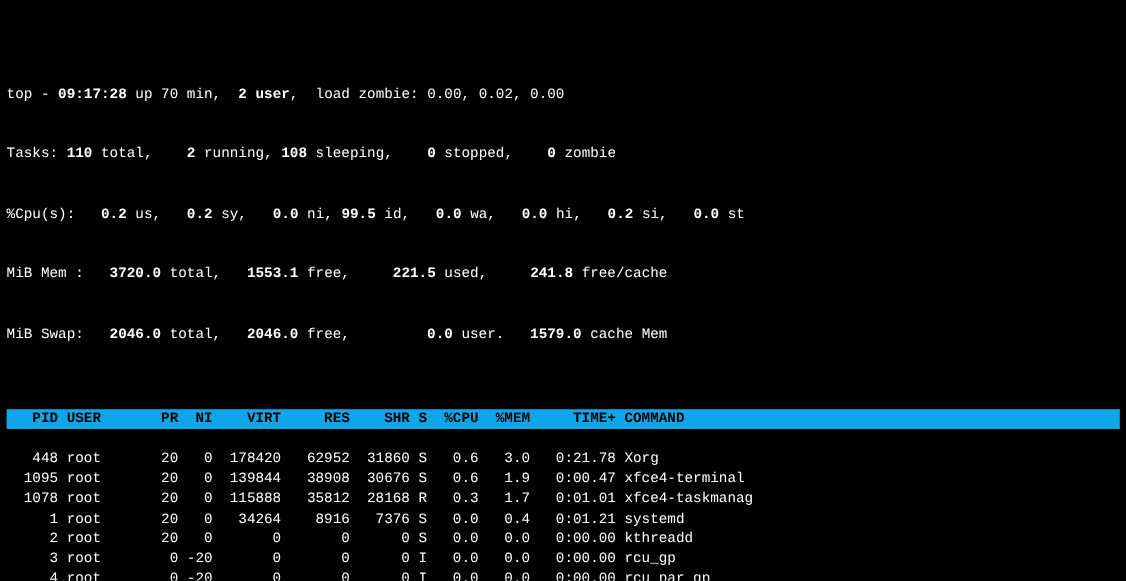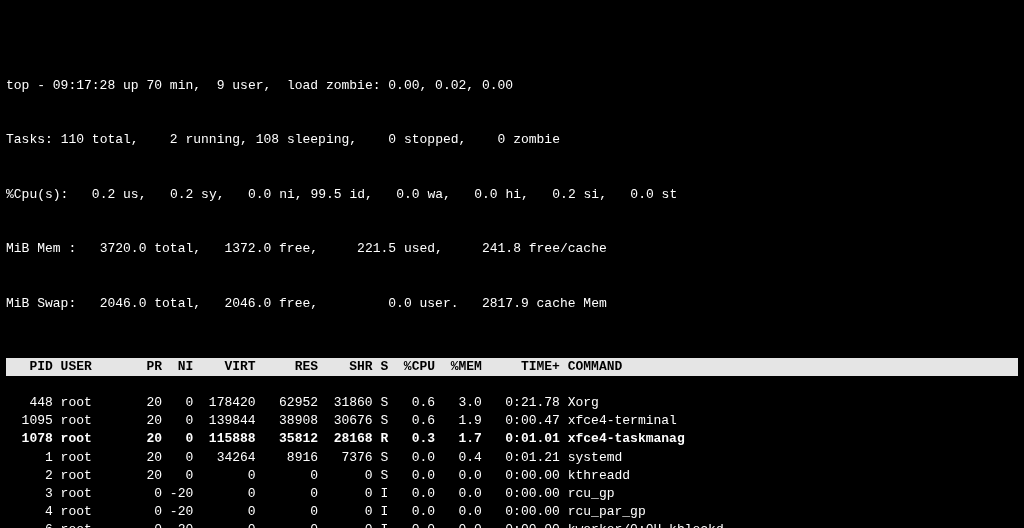--- a/index.html
+++ b/index.html
@@ -16,48 +16,48 @@
       width: 1024px;
       height: 528px;
       padding: 4px 6px;
       overflow: hidden;
       white-space: pre;
     }
     .header-line {
       display: block;
     }
     .bold {
-      font-weight: normal;
+      font-weight: bold;
     }
     .columns-header {
-      background: #e5e5e5;
+      background: #0ea5e9;
       color: #000;
       display: block;
-      margin-top: 8px;
+      margin-top: 22px;
       font-weight: bold;
     }
     .proc-row {
       display: block;
     }
     .proc-row.highlight {
-      font-weight: bold;
+      font-weight: normal;
     }
   </style>
 </head>
 <body>
 
 
 
-<span class="header-line"><span>top - </span><span class="bold">09:17:28</span><span> up </span><span>70 min</span><span>,  </span><span class="bold">9 user</span><span>,  load zombie: </span><span>0.00, 0.02, 0.00</span></span>
+<span class="header-line"><span>top - </span><span class="bold">09:17:28</span><span> up </span><span>70 min</span><span>,  </span><span class="bold">2 user</span><span>,  load zombie: </span><span>0.00, 0.02, 0.00</span></span>
 
 <span class="header-line"><span>Tasks:</span><span> </span><span class="bold" id="t-total">110</span><span> total,</span><span>   </span><span class="bold" id="t-run"> 2</span><span> running,</span><span> </span><span class="bold" id="t-sleep">108</span><span> sleeping,</span><span>   </span><span class="bold" id="t-stop"> 0</span><span> stopped,</span><span>   </span><span class="bold" id="t-zom"> 0</span><span> zombie</span></span>
 
 <span class="header-line"><span>%Cpu(s):</span><span>  </span><span class="bold" id="c-us"> 0.2</span><span> us,</span><span>  </span><span class="bold" id="c-sy"> 0.2</span><span> sy,</span><span>  </span><span class="bold" id="c-ni"> 0.0</span><span> ni,</span><span> </span><span class="bold" id="c-id">99.5</span><span> id,</span><span>  </span><span class="bold" id="c-wa"> 0.0</span><span> wa,</span><span>  </span><span class="bold" id="c-hi"> 0.0</span><span> hi,</span><span>  </span><span class="bold" id="c-si"> 0.2</span><span> si,</span><span>  </span><span class="bold" id="c-st"> 0.0</span><span> st</span></span>
 
-<span class="header-line"><span>MiB Mem :</span><span>   </span><span class="bold" id="m-tot">3720.0</span><span> total,</span><span>   </span><span class="bold" id="m-free">1372.0</span><span> free,</span><span>    </span><span class="bold" id="m-used"> 221.5</span><span> used,</span><span>    </span><span class="bold" id="m-buff"> 241.8</span><span> free/cache</span></span>
+<span class="header-line"><span>MiB Mem :</span><span>   </span><span class="bold" id="m-tot">3720.0</span><span> total,</span><span>   </span><span class="bold" id="m-free">1553.1</span><span> free,</span><span>    </span><span class="bold" id="m-used"> 221.5</span><span> used,</span><span>    </span><span class="bold" id="m-buff"> 241.8</span><span> free/cache</span></span>
 
-<span class="header-line"><span>MiB Swap:</span><span>   </span><span class="bold" id="s-tot">2046.0</span><span> total,</span><span>   </span><span class="bold" id="s-free">2046.0</span><span> free,</span><span>      </span><span class="bold" id="s-used">   0.0</span><span> user.</span><span>   </span><span class="bold" id="s-avail">2817.9</span><span> cache Mem</span></span>
+<span class="header-line"><span>MiB Swap:</span><span>   </span><span class="bold" id="s-tot">2046.0</span><span> total,</span><span>   </span><span class="bold" id="s-free">2046.0</span><span> free,</span><span>      </span><span class="bold" id="s-used">   0.0</span><span> user.</span><span>   </span><span class="bold" id="s-avail">1579.0</span><span> cache Mem</span></span>
 
 <span class="columns-header" id="col-header">   PID USER       PR  NI    VIRT     RES    SHR S  %CPU  %MEM     TIME+ COMMAND                                                          </span>
 <div id="proc-list"><span class="proc-row">   448 root       20   0  178420   62952  31860 S   0.6   3.0   0:21.78 Xorg</span><span class="proc-row">  1095 root       20   0  139844   38908  30676 S   0.6   1.9   0:00.47 xfce4-terminal</span><span class="proc-row highlight">  1078 root       20   0  115888   35812  28168 R   0.3   1.7   0:01.01 xfce4-taskmanag</span><span class="proc-row">     1 root       20   0   34264    8916   7376 S   0.0   0.4   0:01.21 systemd</span><span class="proc-row">     2 root       20   0       0       0      0 S   0.0   0.0   0:00.00 kthreadd</span><span class="proc-row">     3 root        0 -20       0       0      0 I   0.0   0.0   0:00.00 rcu_gp</span><span class="proc-row">     4 root        0 -20       0       0      0 I   0.0   0.0   0:00.00 rcu_par_gp</span><span class="proc-row">     6 root        0 -20       0       0      0 I   0.0   0.0   0:00.00 kworker/0:0H-kblockd</span></div>
 
 
 
 
 </body></html>

